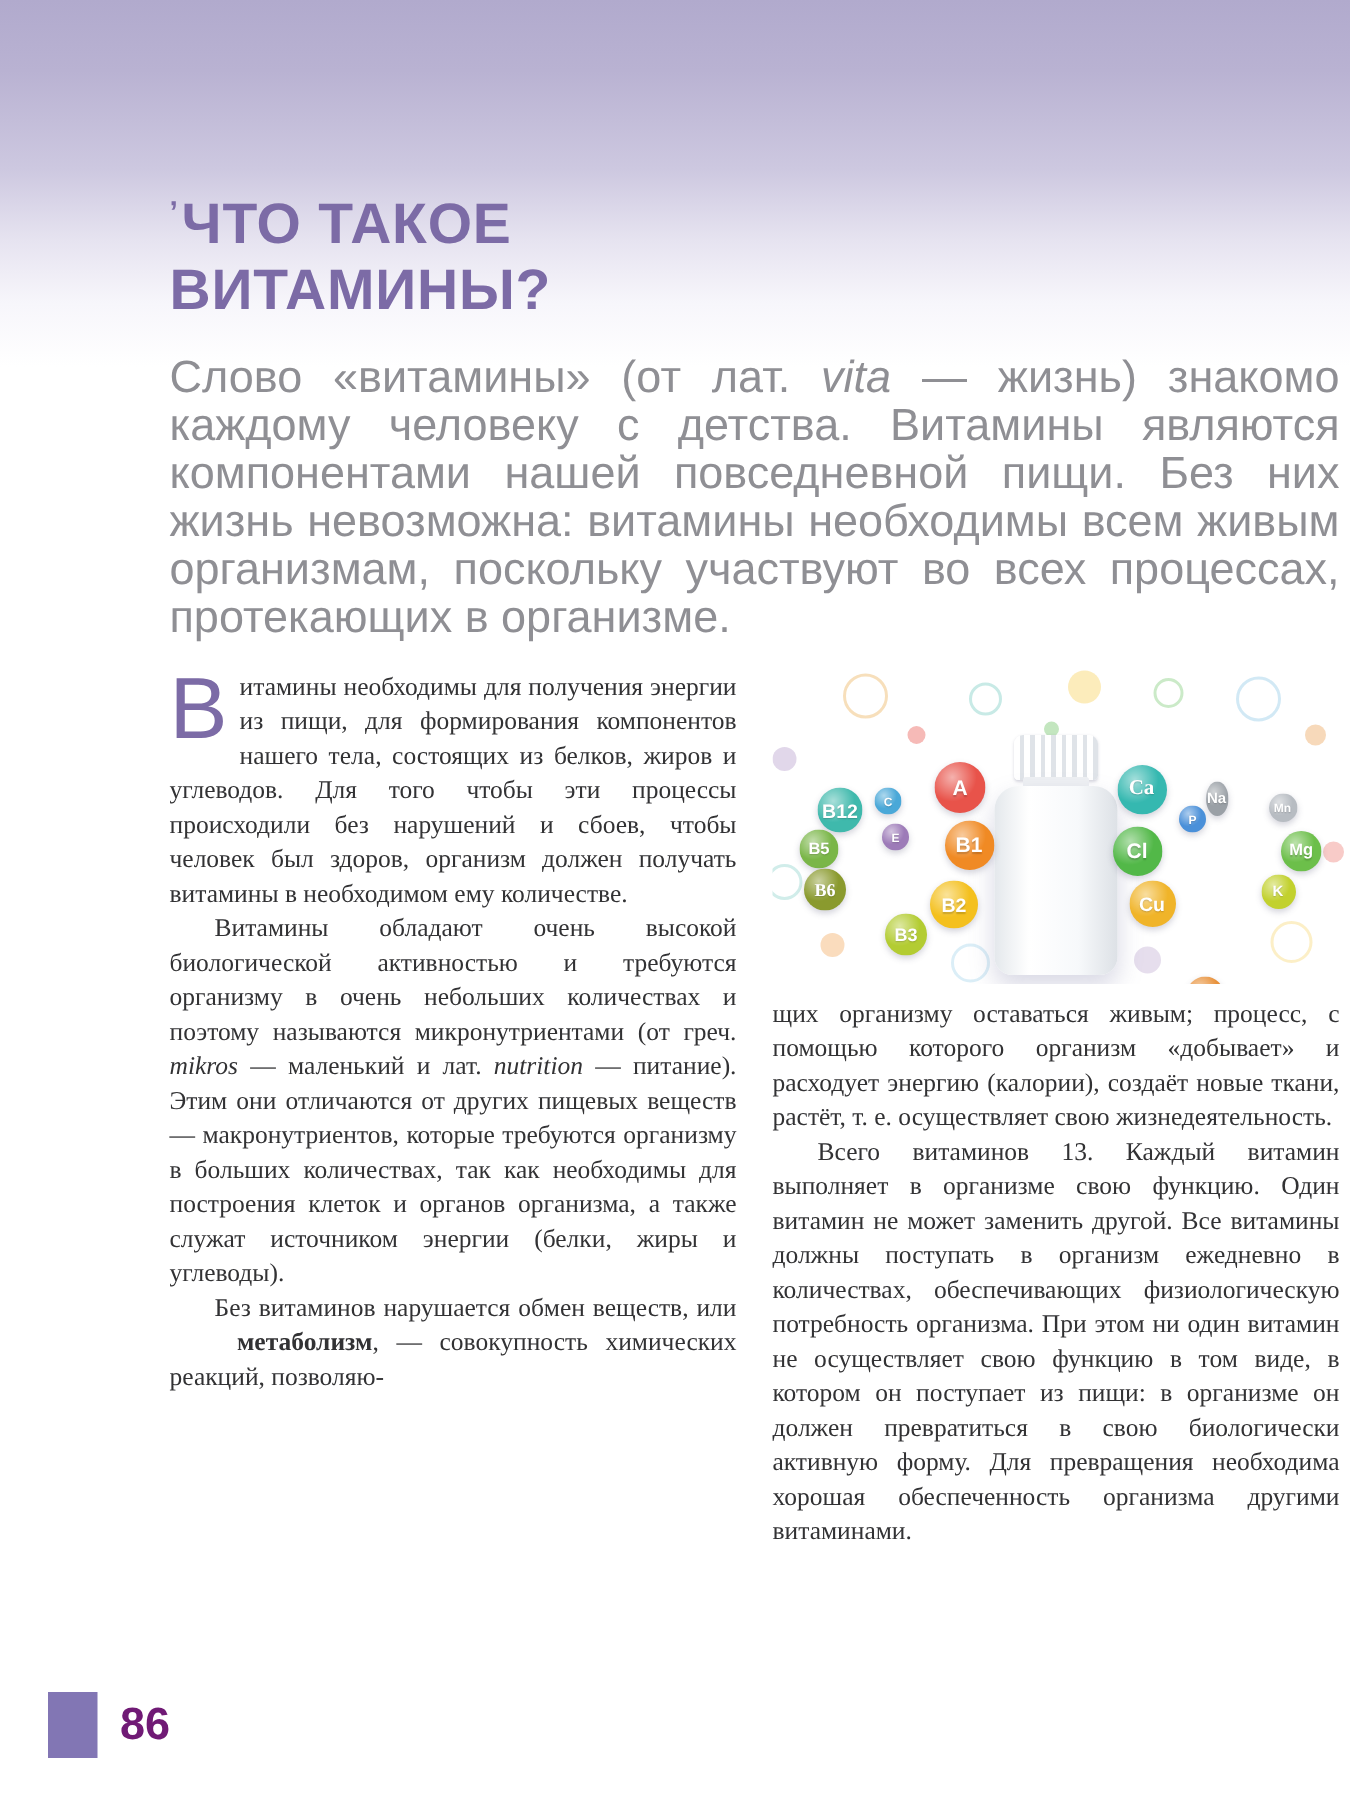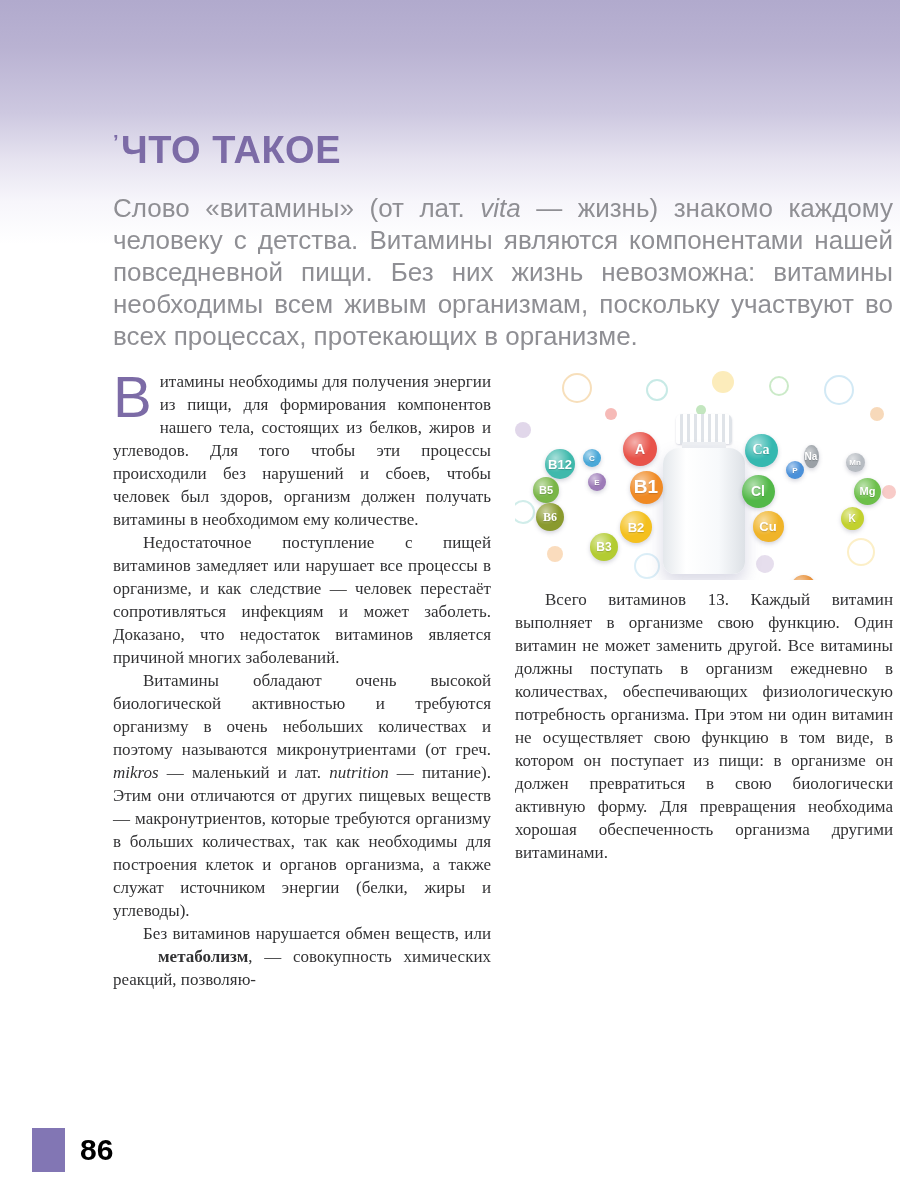--- a/index.html
+++ b/index.html
@@ -18,21 +18,21 @@
   h1.title{
     margin:0;padding-top:120px;
     font-family:"Liberation Sans", sans-serif;
     font-weight:700;font-size:38px;line-height:44px;
     color:#7c6ba6;letter-spacing:0.5px;
   }
   .h-mark{font-size:20px;vertical-align:14px;margin-right:2px;color:#7c6ba6;}
   p.lead{
     margin:20px 0 0 0;
     font-family:"Liberation Sans", sans-serif;
-    font-size:26px;line-height:32px;color:#8f8f94;
+    font-size:30px;line-height:32px;color:#8f8f94;
     text-align:justify;
   }
   .columns{display:flex;gap:24px;margin-top:18px;}
   .col{width:378px;}
   p.body{
     margin:0;font-size:17px;line-height:23px;color:#323234;
     text-align:justify;
   }
   p.indent{text-indent:30px;}
   .seg-italic{font-style:italic;}
@@ -75,40 +75,39 @@
   .bokeh{position:absolute;border-radius:50%;}
   .bokeh.ring{border:2px solid;background:transparent !important;}
   .footer{position:absolute;left:0;bottom:28px;height:44px;}
   .page-tab{
     position:absolute;left:32px;bottom:0;width:33px;height:44px;
     background:#8276b4;
   }
   .page-number{
     position:absolute;left:80px;bottom:5px;
     font-family:"Liberation Sans", sans-serif;
-    font-size:30px;font-weight:700;color:#000000;
+    font-size:30px;font-weight:700;color:#701a75;
   }
 </style>
 </head>
 <body>
 
 <div class="page">
   <div class="top-gradient"></div>
 
   <div class="content">
 
-    <h1 class="title"><span class="h-mark">’</span><span>ЧТО ТАКОЕ</span><br></h1>
+    <h1 class="title"><span class="h-mark">’</span><span>ЧТО ТАКОЕ</span><br><span>ВИТАМИНЫ?</span></h1>
 
     <p class="lead"><span>Слово «витамины» (от лат. </span><span class="seg-italic">vita</span><span> — жизнь) знакомо каждому человеку с детства. Витамины являются компонентами нашей повседневной пищи. Без них жизнь невозможна: витамины необходимы всем живым организмам, поскольку участвуют во всех процессах, протекающих в организме.</span></p>
 
     <div class="columns">
 
       <div class="col">
         <p class="body"><span class="dropcap">В</span><span>итамины необходимы для получения энергии из пищи, для формирования компонентов нашего тела, состоящих из белков, жиров и углеводов. Для того чтобы эти процессы происходили без нарушений и сбоев, чтобы человек был здоров, организм должен получать витамины в необходимом ему количестве.</span></p>
-        <p class="body indent">Недостаточное поступление с пищей витаминов замедляет или нарушает все процессы в организме, и как следствие — человек перестаёт сопротивляться инфекциям и может заболеть. Доказано, что недостаток витаминов является причиной многих заболеваний.</p>
         <p class="body indent"><span>Витамины обладают очень высокой биологической активностью и требуются организму в очень небольших количествах и поэтому называются микронутриентами (от греч. </span><span class="seg-italic">mikros</span><span> — маленький и лат. </span><span class="seg-italic">nutrition</span><span> — питание). Этим они отличаются от других пищевых веществ — макронутриентов, которые требуются организму в больших количествах, так как необходимы для построения клеток и органов организма, а также служат источником энергии (белки, жиры и углеводы).</span></p>
         <p class="body indent"><span>Без витаминов нарушается обмен веществ, или </span><span class="seg-bold">метаболизм</span><span>, — совокупность химических реакций, позволяю-</span></p>
       </div>
 
       <div class="col">
         <div class="illustration">
             <div class="bokeh" style="left: 181px; top: 35px; width: 10px; height: 10px; opacity: 0.35; background: rgb(82, 184, 72);"></div>
             <div class="bokeh" style="left: 367px; top: 115px; width: 14px; height: 14px; opacity: 0.3; background: rgb(232, 83, 74);"></div>
             <div class="bokeh ring" style="left: 332px; top: 168px; width: 24px; height: 24px; opacity: 0.25; border-color: rgb(244, 192, 30);"></div>
             <div class="bokeh" style="left: 241px; top: 185px; width: 18px; height: 18px; opacity: 0.25; background: rgb(157, 123, 184);"></div>
@@ -126,34 +125,35 @@
           <div class="bottle">
             <div class="cap"></div>
             <div class="neck"></div>
             <div class="flask"></div>
           </div>
         <div class="ball" style="left: 108px; top: 62px; width: 34px; height: 34px; font-size: 14px; background: radial-gradient(circle at 35% 30%, rgba(255, 255, 255, 0.55), rgba(255, 255, 255, 0) 50%), rgb(232, 83, 74);">A</div>
             <div class="ball" style="left: 30px; top: 79px; width: 30px; height: 30px; font-size: 13px; background: radial-gradient(circle at 35% 30%, rgba(255, 255, 255, 0.55), rgba(255, 255, 255, 0) 50%), rgb(63, 185, 172);">B12</div>
             <div class="ball" style="left: 68px; top: 79px; width: 18px; height: 18px; font-size: 8px; background: radial-gradient(circle at 35% 30%, rgba(255, 255, 255, 0.55), rgba(255, 255, 255, 0) 50%), rgb(74, 168, 216);">C</div>
             <div class="ball" style="left: 73px; top: 103px; width: 18px; height: 18px; font-size: 8px; background: radial-gradient(circle at 35% 30%, rgba(255, 255, 255, 0.55), rgba(255, 255, 255, 0) 50%), rgb(157, 123, 184);">E</div>
             <div class="ball" style="left: 18px; top: 107px; width: 26px; height: 26px; font-size: 11px; background: radial-gradient(circle at 35% 30%, rgba(255, 255, 255, 0.55), rgba(255, 255, 255, 0) 50%), rgb(122, 182, 72);">B5</div>
-            <div class="ball" style="left: 114.5px; top: 100.5px; width: 33px; height: 33px; font-size: 19px; background: radial-gradient(circle at 35% 30%, rgba(255, 255, 255, 0.55), rgba(255, 255, 255, 0) 50%), rgb(240, 138, 36);">B1</div>
+            <div class="ball" style="left: 114.5px; top: 100.5px; width: 33px; height: 33px; font-size: 14px; background: radial-gradient(circle at 35% 30%, rgba(255, 255, 255, 0.55), rgba(255, 255, 255, 0) 50%), rgb(240, 138, 36);">B1</div>
             <div class="ball" style="left: 21px; top: 133px; width: 28px; height: 28px; font-size: 12px; background: radial-gradient(circle at 35% 30%, rgba(255, 255, 255, 0.55), rgba(255, 255, 255, 0) 50%), rgb(138, 154, 46); font-family: Liberation Serif, serif;">B6</div>
             <div class="ball" style="left: 105px; top: 141px; width: 32px; height: 32px; font-size: 13px; background: radial-gradient(circle at 35% 30%, rgba(255, 255, 255, 0.55), rgba(255, 255, 255, 0) 50%), rgb(244, 192, 30);">B2</div>
             <div class="ball" style="left: 75px; top: 163px; width: 28px; height: 28px; font-size: 12px; background: radial-gradient(circle at 35% 30%, rgba(255, 255, 255, 0.55), rgba(255, 255, 255, 0) 50%), rgb(179, 204, 50);">B3</div>
             <div class="ball" style="left: 229.5px; top: 63.5px; width: 33px; height: 33px; font-size: 14px; background: radial-gradient(circle at 35% 30%, rgba(255, 255, 255, 0.55), rgba(255, 255, 255, 0) 50%), rgb(53, 184, 176); font-family: Liberation Serif, serif;">Ca</div>
             <div class="ball" style="left: 288.5px; top: 74.5px; width: 15px; height: 23px; font-size: 10px; background: radial-gradient(circle at 35% 30%, rgba(255, 255, 255, 0.55), rgba(255, 255, 255, 0) 50%), rgb(154, 160, 166);">Na</div>
             <div class="ball" style="left: 330.5px; top: 82.5px; width: 19px; height: 19px; font-size: 8px; background: radial-gradient(circle at 35% 30%, rgba(255, 255, 255, 0.55), rgba(255, 255, 255, 0) 50%), rgb(183, 188, 194);">Mn</div>
             <div class="ball" style="left: 271px; top: 91px; width: 18px; height: 18px; font-size: 8px; background: radial-gradient(circle at 35% 30%, rgba(255, 255, 255, 0.55), rgba(255, 255, 255, 0) 50%), rgb(74, 144, 217);">P</div>
             <div class="ball" style="left: 226.5px; top: 104.5px; width: 33px; height: 33px; font-size: 14px; background: radial-gradient(circle at 35% 30%, rgba(255, 255, 255, 0.55), rgba(255, 255, 255, 0) 50%), rgb(82, 184, 72);">Cl</div>
             <div class="ball" style="left: 339px; top: 107.5px; width: 27px; height: 27px; font-size: 11px; background: radial-gradient(circle at 35% 30%, rgba(255, 255, 255, 0.55), rgba(255, 255, 255, 0) 50%), rgb(108, 191, 74);">Mg</div>
             <div class="ball" style="left: 237.5px; top: 140.5px; width: 31px; height: 31px; font-size: 13px; background: radial-gradient(circle at 35% 30%, rgba(255, 255, 255, 0.55), rgba(255, 255, 255, 0) 50%), rgb(240, 180, 41);">Cu</div>
             <div class="ball" style="left: 325.5px; top: 136.5px; width: 23px; height: 23px; font-size: 10px; background: radial-gradient(circle at 35% 30%, rgba(255, 255, 255, 0.55), rgba(255, 255, 255, 0) 50%), rgb(194, 209, 46);">K</div>
             <div class="ball" style="left: 275.5px; top: 165.5px; width: 25px; height: 25px; font-size: 11px; background: radial-gradient(circle at 35% 30%, rgba(255, 255, 255, 0.55), rgba(255, 255, 255, 0) 50%), rgb(232, 145, 58); margin-top: 39px;">Fe</div>
           </div>
+        <p class="body">щих организму оставаться живым; процесс, с помощью которого организм «добывает» и расходует энергию (калории), создаёт новые ткани, растёт, т. е. осуществляет свою жизнедеятельность.</p>
         <p class="body indent">Всего витаминов 13. Каждый витамин выполняет в организме свою функцию. Один витамин не может заменить другой. Все витамины должны поступать в организм ежедневно в количествах, обеспечивающих физиологическую потребность организма. При этом ни один витамин не осуществляет свою функцию в том виде, в котором он поступает из пищи: в организме он должен превратиться в свою биологически активную форму. Для превращения необходима хорошая обеспеченность организма другими витаминами.</p>
       </div>
 
     </div>
   </div>
 
   <div class="footer">
     <div class="page-tab"></div>
     <div class="page-number">86</div>
   </div>

